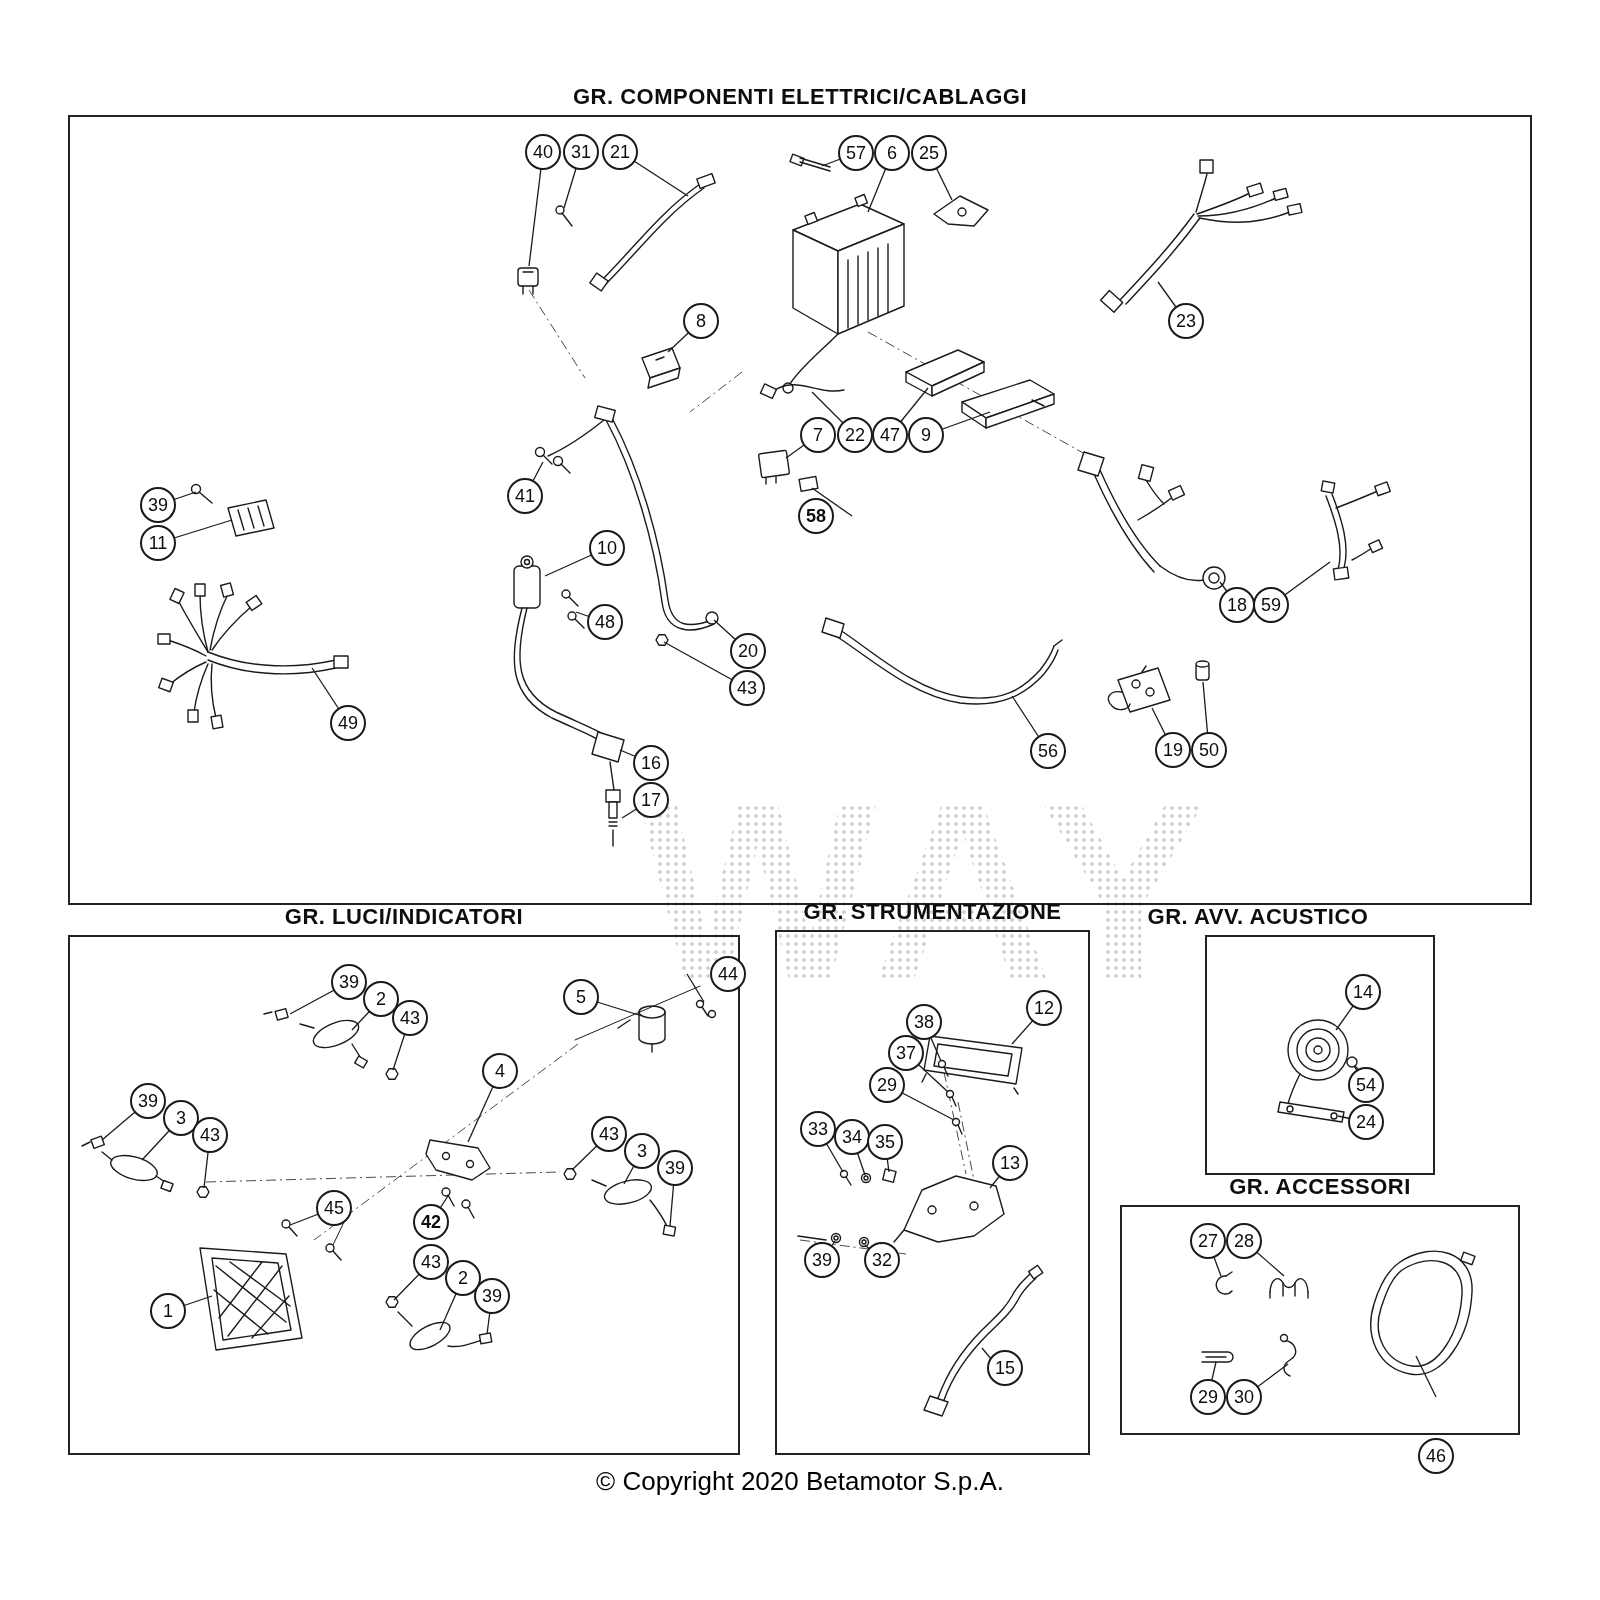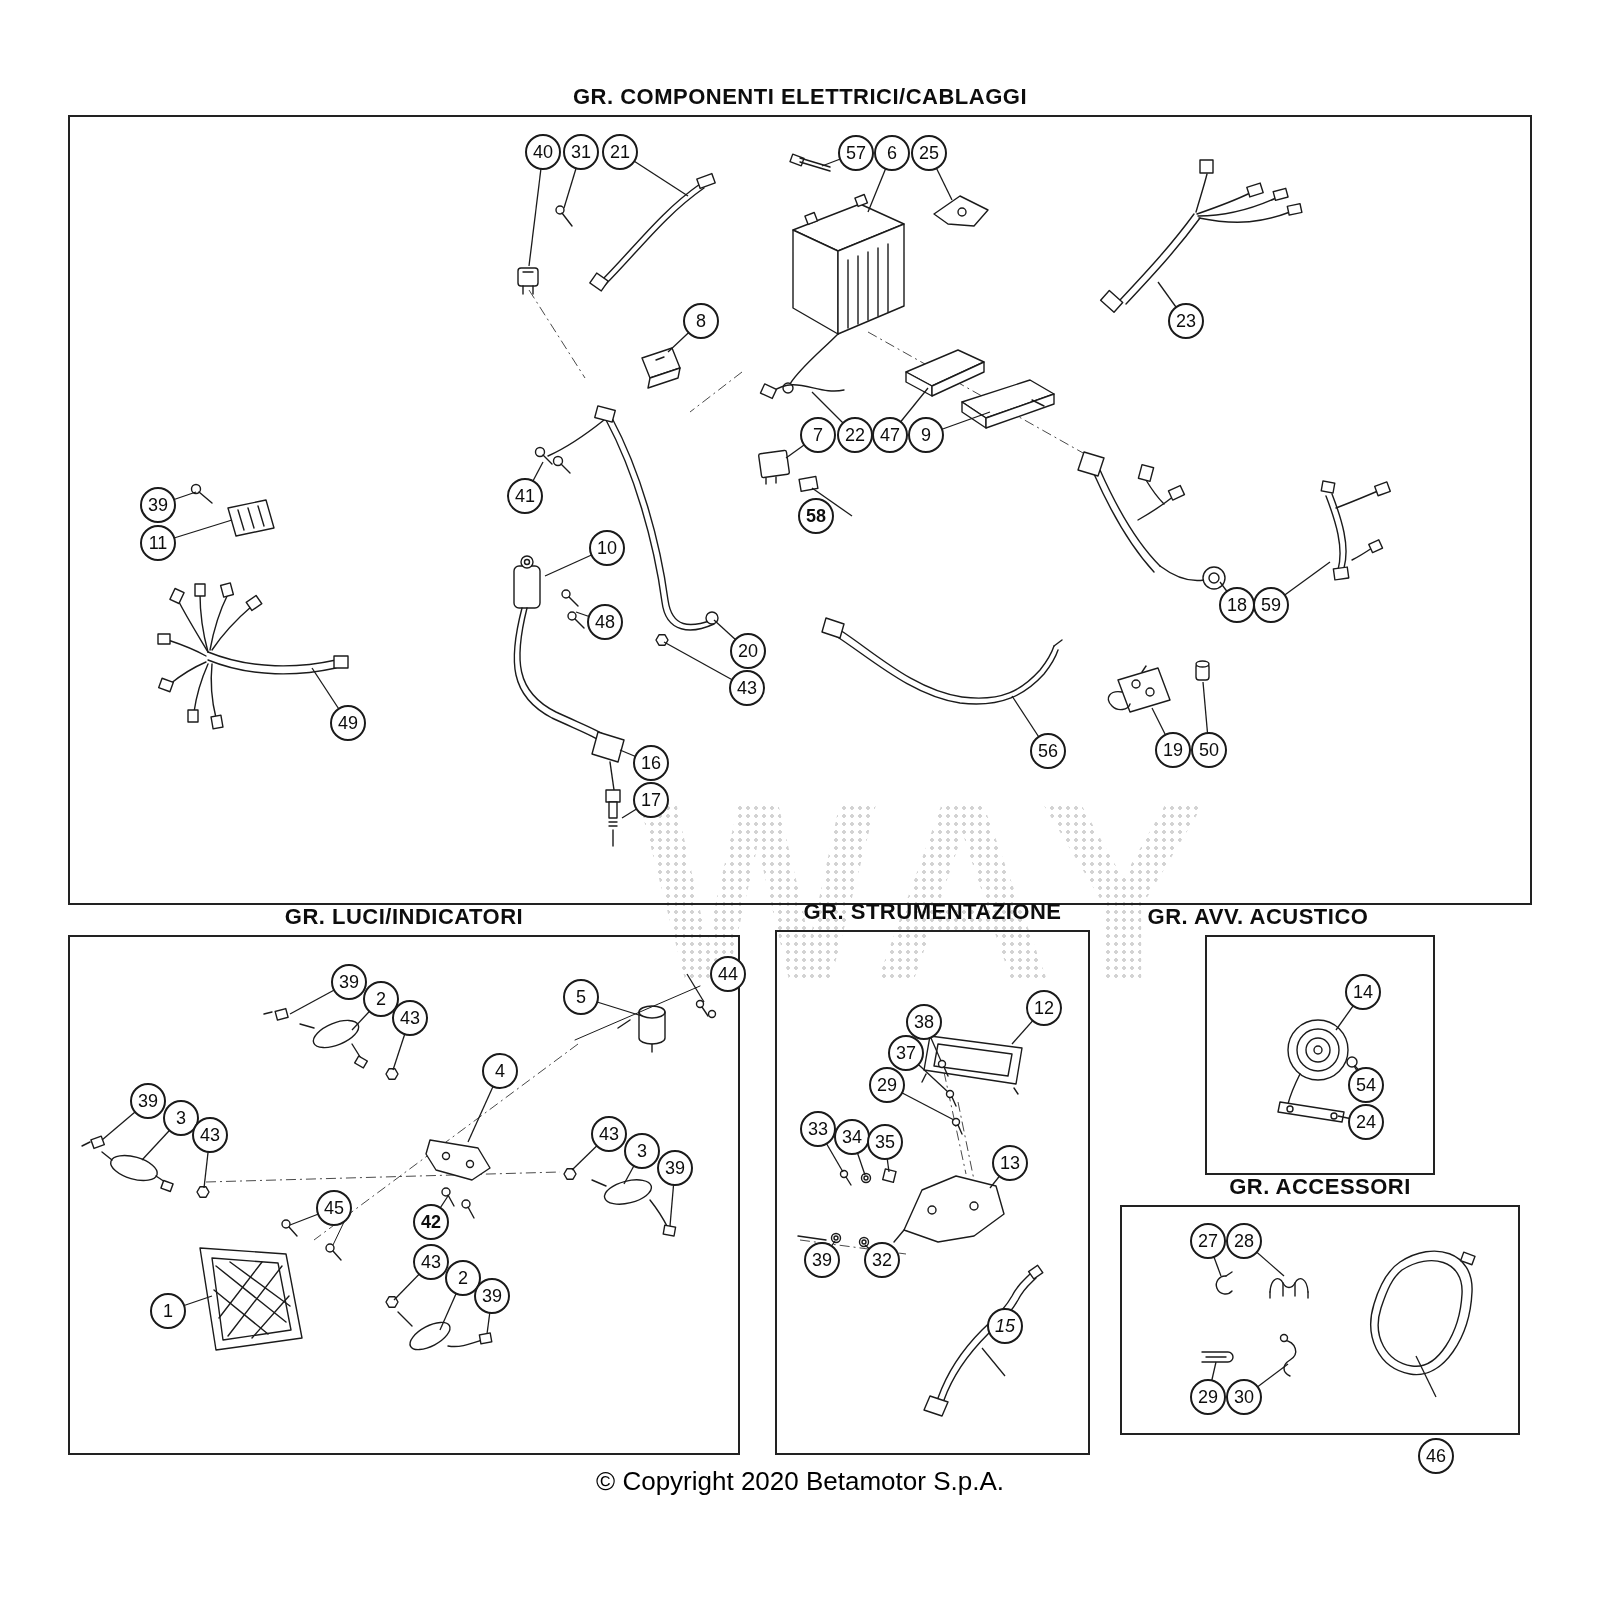--- a/index.html
+++ b/index.html
@@ -559,21 +559,21 @@
       <div class="callout" style="left: 1026px; top: 990px;">12</div>
       <div class="callout" style="left: 906px; top: 1004px;">38</div>
       <div class="callout" style="left: 888px; top: 1035px;">37</div>
       <div class="callout" style="left: 869px; top: 1067px;">29</div>
       <div class="callout" style="left: 992px; top: 1145px;">13</div>
       <div class="callout" style="left: 800px; top: 1111px;">33</div>
       <div class="callout" style="left: 834px; top: 1119px;">34</div>
       <div class="callout" style="left: 867px; top: 1124px;">35</div>
       <div class="callout" style="left: 804px; top: 1242px;">39</div>
       <div class="callout" style="left: 864px; top: 1242px;">32</div>
-      <div class="callout" style="left: 987px; top: 1308px; font-style: italic;">15</div>
+      <div class="callout" style="left: 987px; top: 1350px;">15</div>
       <div class="callout" style="left: 1345px; top: 974px;">14</div>
       <div class="callout" style="left: 1348px; top: 1067px;">54</div>
       <div class="callout" style="left: 1348px; top: 1104px;">24</div>
       <div class="callout" style="left: 1190px; top: 1223px;">27</div>
       <div class="callout" style="left: 1226px; top: 1223px;">28</div>
       <div class="callout" style="left: 1190px; top: 1379px;">29</div>
       <div class="callout" style="left: 1226px; top: 1379px;">30</div>
       <div class="callout" style="left: 1418px; top: 1438px;">46</div>
     </div>
 

